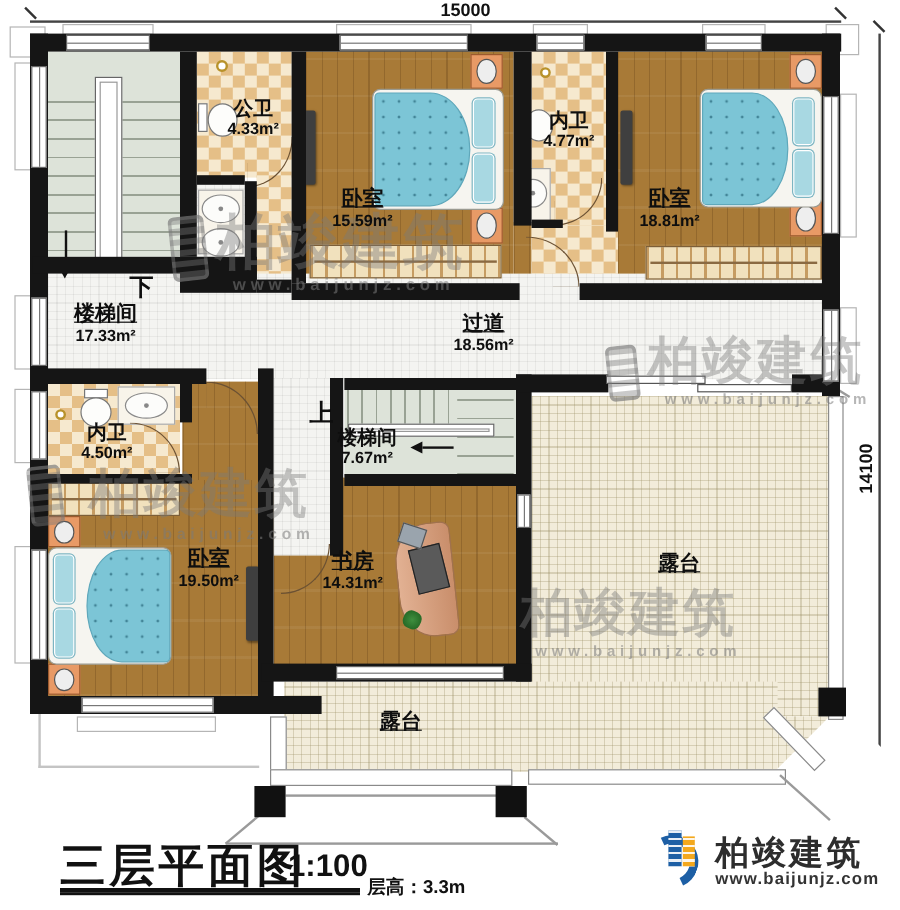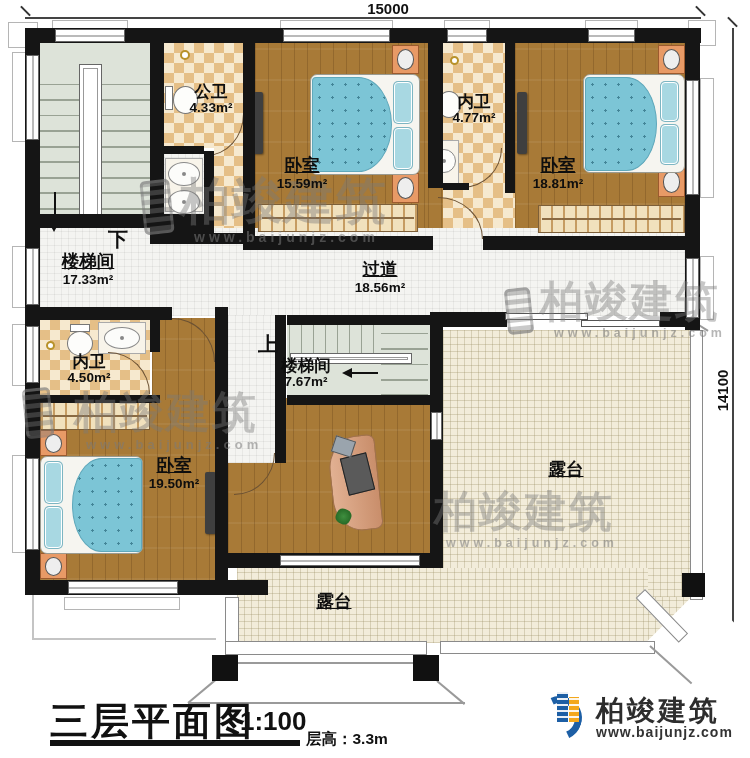--- a/index.html
+++ b/index.html
@@ -290,36 +290,40 @@
     <div class="rarea">15.59m²</div>
   </div>
   <div class="rlabel" style="left:438px;top:92px;width:72px">
     <div class="rname">内卫</div>
     <div class="rarea">4.77m²</div>
   </div>
   <div class="rlabel lg" style="left:514px;top:156px;width:88px">
     <div class="rname">卧室</div>
     <div class="rarea">18.81m²</div>
   </div>
-  <div class="rlabel lg" style="left:342px;top:260px;width:76px">
+  <div class="rlabel lg" style="left:365px;top:260px;width:76px">
     <div class="rname">过道</div>
     <div class="rarea">18.56m²</div>
   </div>
   <div class="rlabel" style="left:50px;top:352px;width:78px">
     <div class="rname">内卫</div>
     <div class="rarea">4.50m²</div>
   </div>
   <div class="stairlab" style="left:258px;top:331px">上</div>
   <div class="rlabel" style="left:266px;top:356px;width:80px">
     <div class="rname">楼梯间</div>
     <div class="rarea">7.67m²</div>
   </div>
   <div class="rlabel lg" style="left:132px;top:456px;width:84px">
     <div class="rname">卧室</div>
     <div class="rarea">19.50m²</div>
+  </div>
+  <div class="rlabel lg" style="left:252px;top:458px;width:84px">
+    <div class="rname">书房</div>
+    <div class="rarea">14.31m²</div>
   </div>
   <div class="rlabel lg" style="left:526px;top:460px;width:80px">
     <div class="rname">露台</div>
   </div>
   <div class="rlabel lg" style="left:296px;top:592px;width:76px">
     <div class="rname">露台</div>
   </div>
 
   <div class="title-cn" style="left:50px;top:696px">三层平面图</div>
   <div class="title-ul" style="left:50px;top:740px;width:250px"></div>

